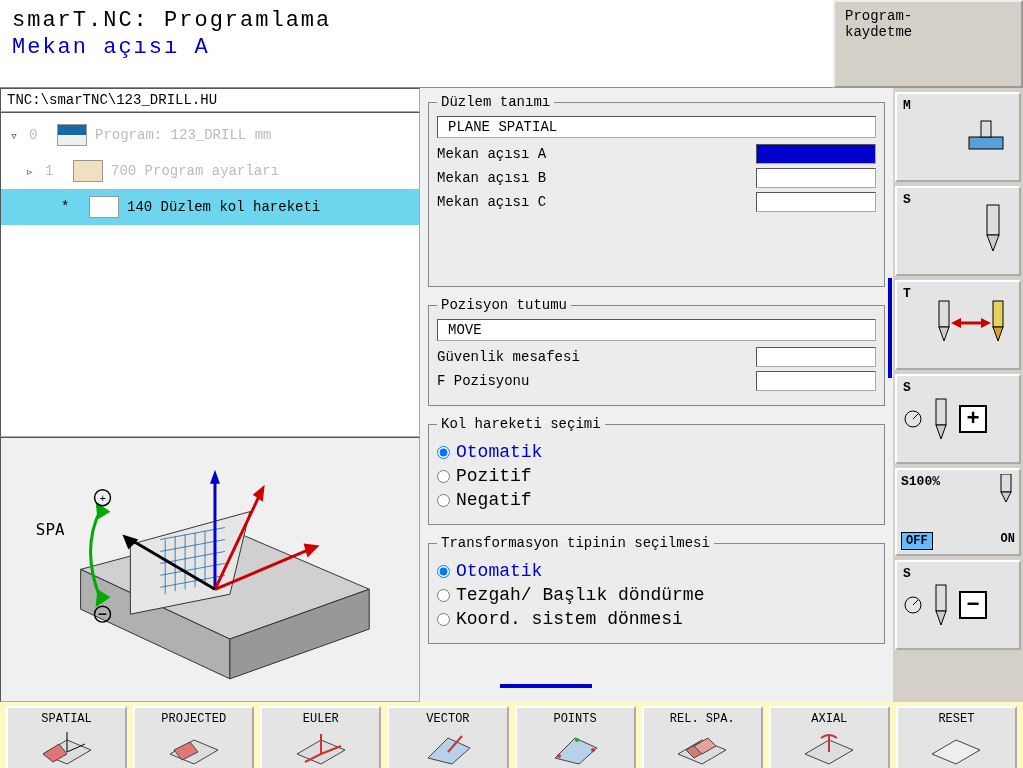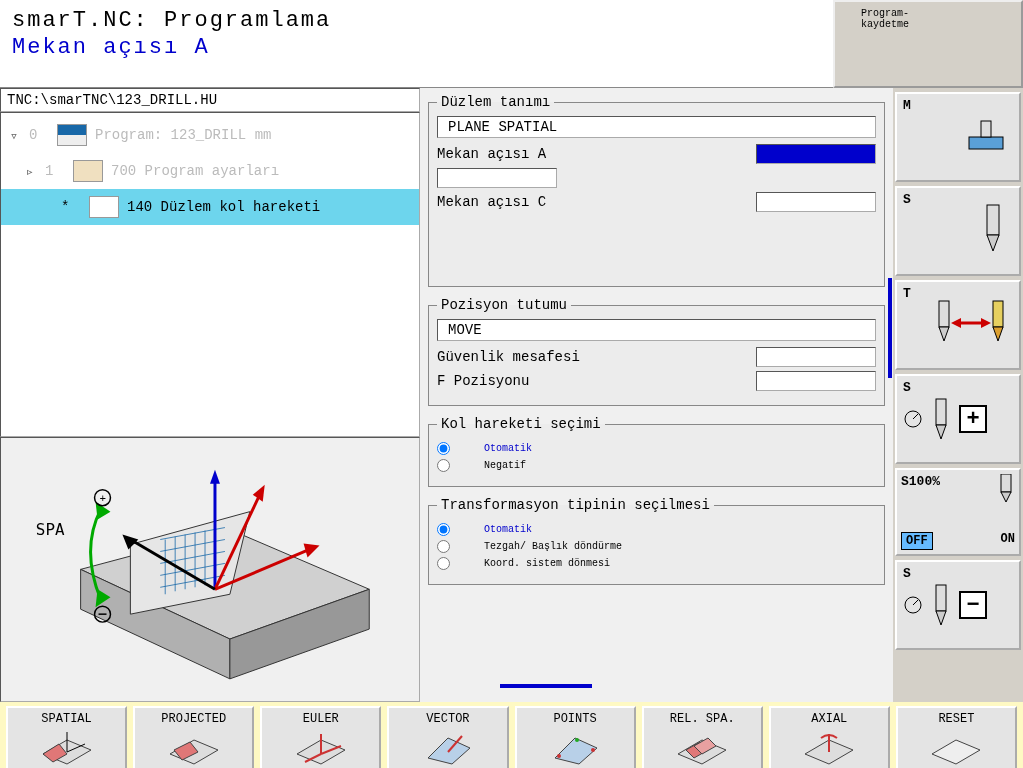--- a/index.html
+++ b/index.html
@@ -32,22 +32,22 @@
 .header-subtitle {
   font-size: 22px;
   letter-spacing: 2px;
   color: #0000cc;
   margin-top: 2px;
 }
 .header-right {
   width: 190px;
   background: #d4d0c8;
   border: 2px outset #eee;
-  padding: 6px 26px;
-  font-size: 10px;
+  padding: 6px 10px;
+  font-size: 14px;
 }
 
 
 .main {
   display: flex;
   height: 614px;
   justify-content: flex-end;
 }
 .left-col {
   width: 420px;
@@ -166,21 +166,21 @@
 }
 .field-row input.active {
   background: #0000cc;
 }
 .radio-row {
   display: flex;
   align-items: center;
   margin: 4px 0;
   gap: 6px;
 }
-.radio-row label { font-size: 10px; margin-left: 28px; }
+.radio-row label { font-size: 18px; }
 .radio-row.selected label { color: #0000cc; }
 
 
 .side-btn {
   height: 90px;
   background: #e4e4e4;
   border: 2px outset #fff;
   position: relative;
   display: flex;
   align-items: center;
@@ -342,20 +342,21 @@
 
   <div class="middle-col form-panel">
     <fieldset>
       <legend>Düzlem tanımı</legend>
       <div class="readonly-field">PLANE SPATIAL</div>
       <div class="field-row">
         <span class="flabel">Mekan açısı A</span>
         <input type="text" class="active" value="" style="">
       </div>
       <div class="field-row">
+        <span class="flabel">Mekan açısı B</span>
         <input type="text" value="" style="">
       </div>
       <div class="field-row">
         <span class="flabel">Mekan açısı C</span>
         <input type="text" value="" style="">
       </div>
       <div style="height:60px"></div>
     </fieldset>
 
     <fieldset>
@@ -369,20 +370,24 @@
         <span class="flabel">F Pozisyonu</span>
         <input type="text" value="" style="">
       </div>
     </fieldset>
 
     <fieldset>
       <legend>Kol hareketi seçimi</legend>
       <div class="radio-row selected">
         <input type="radio" checked="" style="">
         <label>Otomatik</label>
+      </div>
+      <div class="radio-row">
+        <input type="radio" style="">
+        <label>Pozitif</label>
       </div>
       <div class="radio-row">
         <input type="radio" style="">
         <label>Negatif</label>
       </div>
     </fieldset>
 
     <fieldset>
       <legend>Transformasyon tipinin seçilmesi</legend>
       <div class="radio-row selected">

